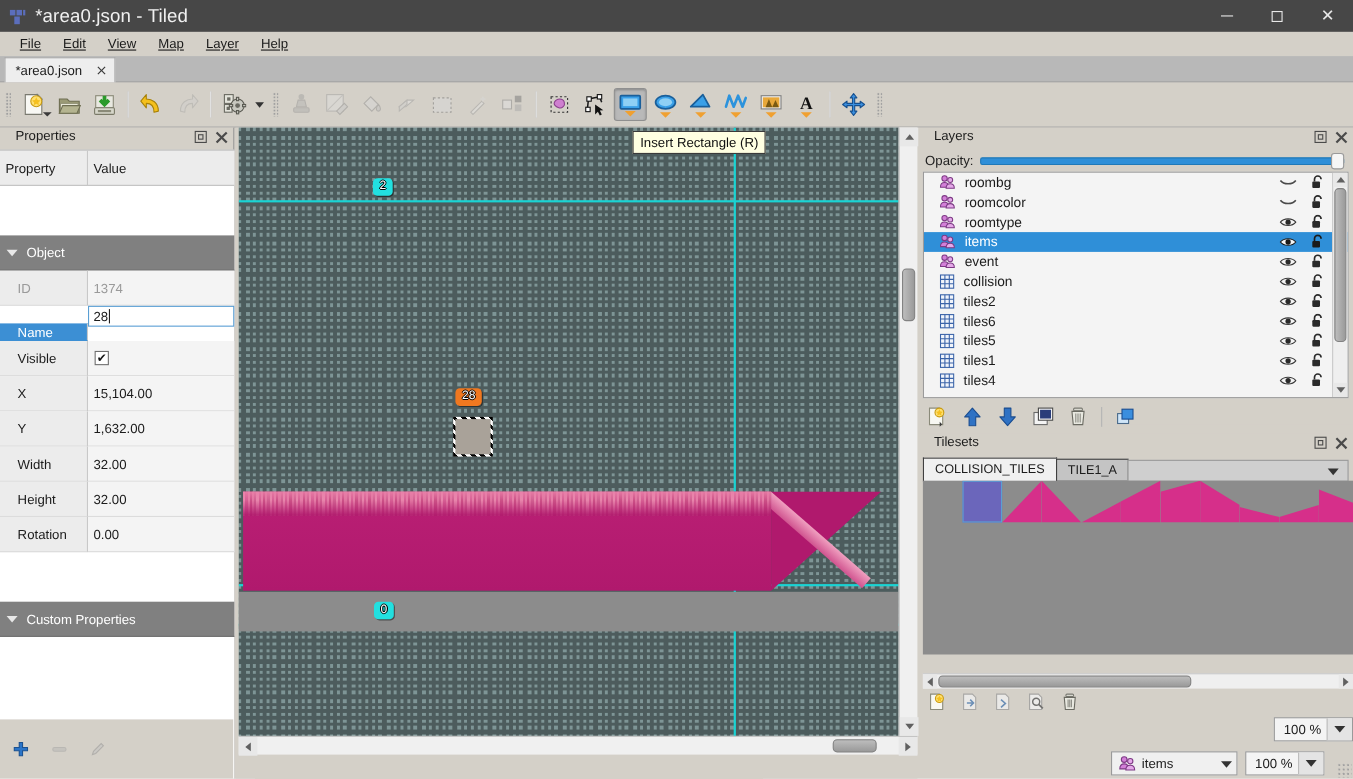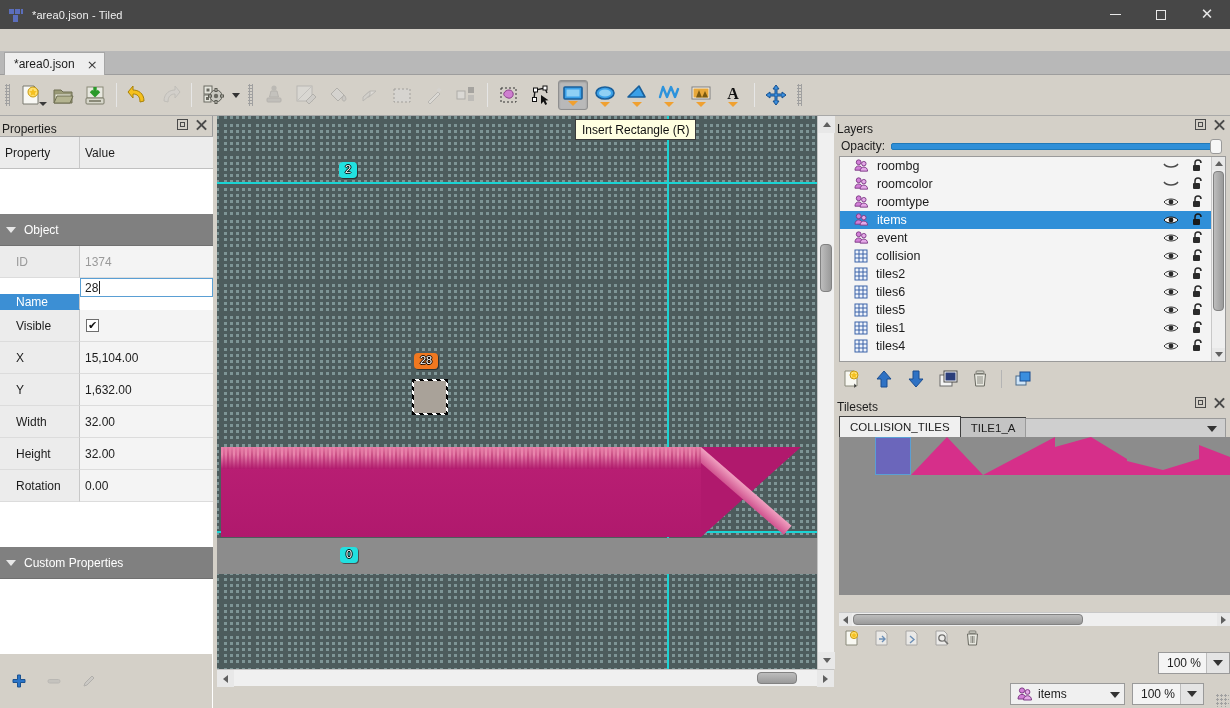--- a/index.html
+++ b/index.html
@@ -21,21 +21,21 @@
     display: flex; align-items: center;
   }
   .tb-icon { width: 16px; height: 16px; margin-left: 8px; margin-right: 8px; position: relative; flex: none; }
   .tb-icon i {
     position: absolute; background: #5b6ebc; display: block;
   }
   .tb-icon i.a { left: 1px; top: 2px; width: 5px; height: 5px; }
   .tb-icon i.b { left: 7px; top: 2px; width: 5px; height: 5px; }
   .tb-icon i.c { left: 13px; top: 2px; width: 2px; height: 5px; }
   .tb-icon i.d { left: 5px; top: 8px; width: 5px; height: 7px; }
-  .tb-title { font-size: 11px; letter-spacing: .1px; }
+  .tb-title { font-size: 17px; letter-spacing: .1px; }
   .winbtns { position: absolute; right: 0; top: 0; height: 29px; display: flex; }
   .winbtn {
     width: 46px; height: 29px; display: flex; align-items: center; justify-content: center;
     color: #e8e8e8; font-size: 13px;
   }
   .winbtn .mn { width: 11px; height: 1px; background: #e8e8e8; display: block; }
   .winbtn .mx { width: 10px; height: 10px; border: 1px solid #e8e8e8; display: block; }
   .winbtn .cl { font-size: 15px; line-height: 13px; font-family: "DejaVu Sans", sans-serif; }
 
   
@@ -94,21 +94,21 @@
     width: 0; height: 0; border-left: 5px solid transparent;
     border-right: 5px solid transparent; border-top: 5px solid #f0a030;
   }
 
   
   .dock-props {
     position: absolute; left: 0; top: 116px; width: 213px; height: 592px;
     background: #d4d0c8; border-right: 1px solid #9a9a9a;
   }
   .dock-title {
-    height: 20px; display: flex; align-items: flex-end; padding-left: 2px;
+    height: 20px; display: flex; align-items: flex-start; padding-left: 14px;
     font-size: 12px; color: #1c1c1c; position: relative;
   }
   .dock-btns { position: absolute; right: 5px; top: 3px; display: flex; gap: 7px; }
   .dk-float { width: 11px; height: 11px; border: 1px solid #4a4a4a; position: relative; }
   .dk-float::after { content:""; position:absolute; left:2px; top:2px; right:2px; bottom:2px; border:1px solid #4a4a4a; }
   .dk-close { width: 12px; height: 12px; position: relative; }
   .dk-close::before, .dk-close::after {
     content:""; position:absolute; left:0; top:5px; width:13px; height:2px; background:#4a4a4a;
   }
   .dk-close::before { transform: rotate(45deg); }
@@ -376,20 +376,28 @@
         </div>
       <div class="winbtn">
           <span class="mx"></span>
         </div>
       <div class="winbtn">
           <span class="cl">✕</span>
         </div>
     </div>
   </div>
 
+  <div class="menubar">
+    <div class="menuitem"><u>File</u></div>
+    <div class="menuitem"><u>Edit</u></div>
+    <div class="menuitem"><u>View</u></div>
+    <div class="menuitem"><u>Map</u></div>
+    <div class="menuitem"><u>Layer</u></div>
+    <div class="menuitem"><u>Help</u></div>
+  </div>
 
   <div class="tabbar">
     <div class="doctab">
       <span class="lbl">*area0.json</span>
       <span class="x">×</span>
     </div>
   </div>
 
   <div class="toolbar">
     <div class="grip"></div>

